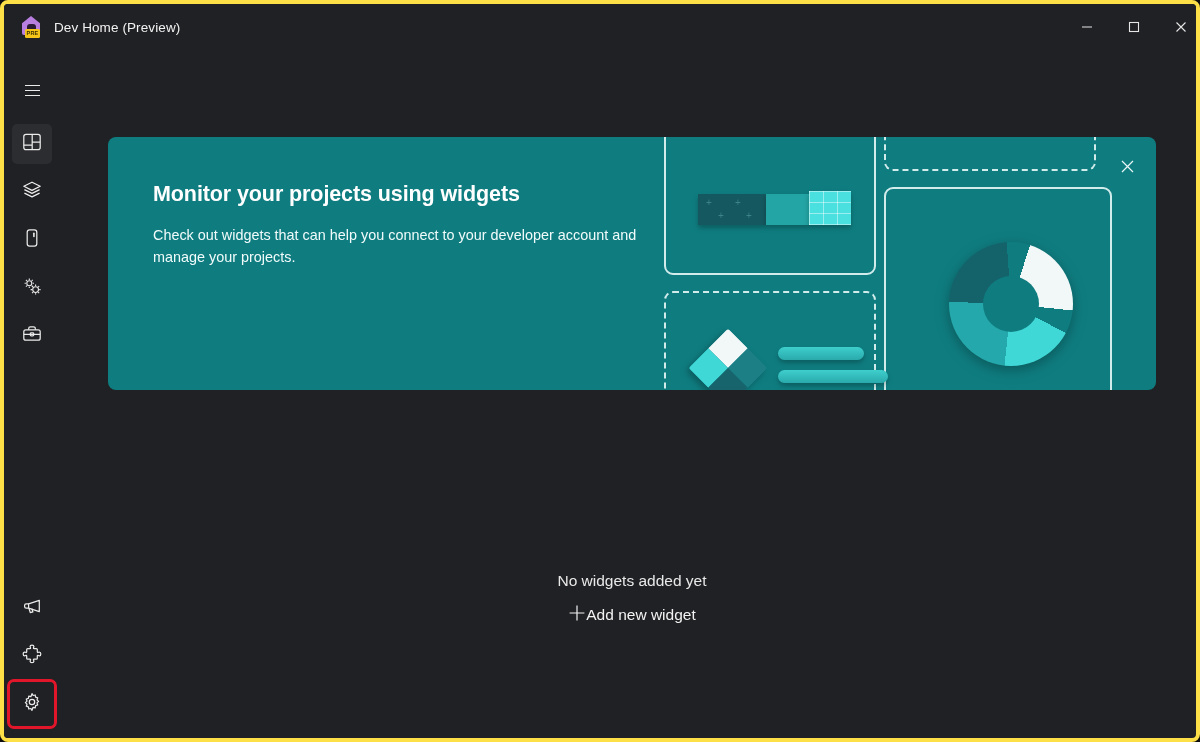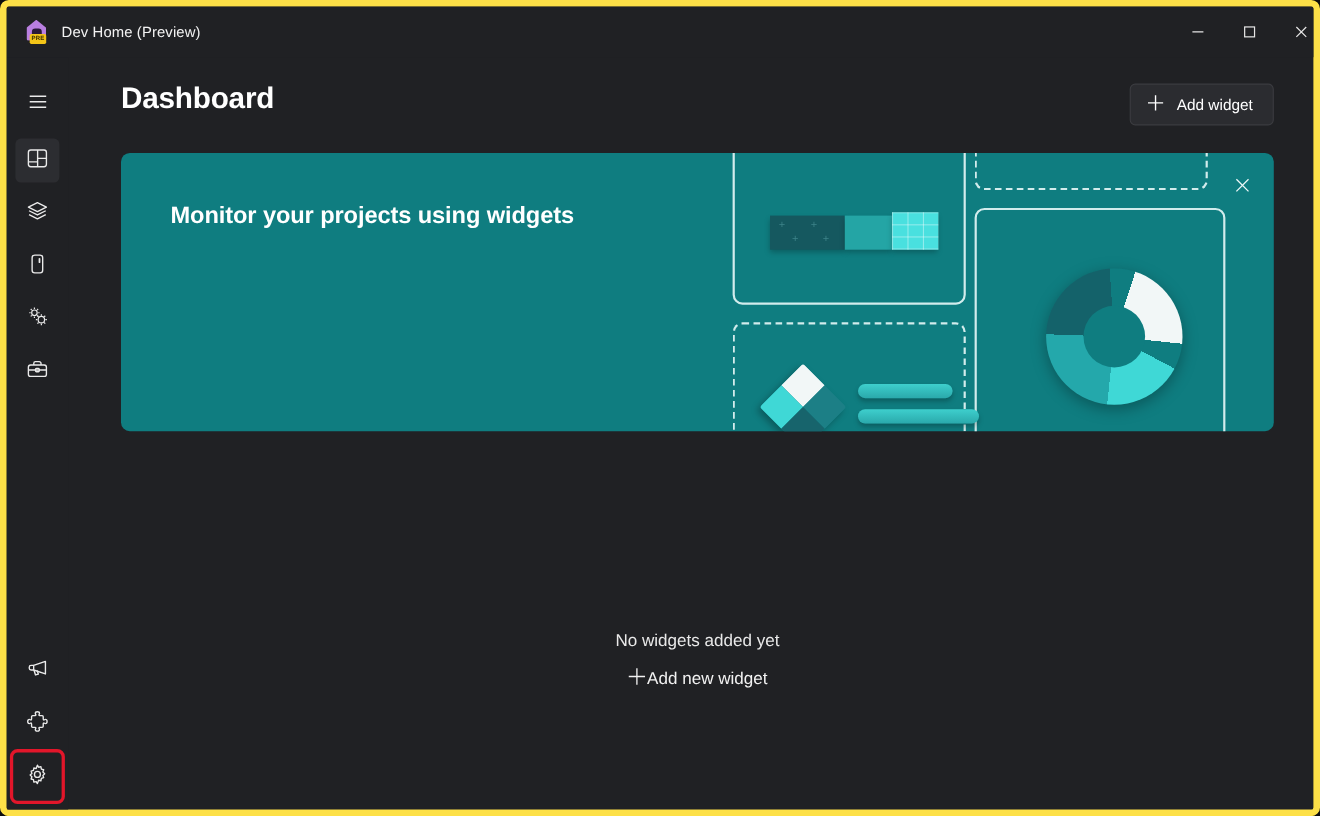--- a/index.html
+++ b/index.html
@@ -6,21 +6,21 @@
   html, body {
     width: 1200px; height: 742px;
     background: #0d0d0f;
     font-family: "Liberation Sans", sans-serif;
     overflow: hidden;
   }
   #app {
     position: relative;
     width: 1200px; height: 742px;
     background: #202124;
-    border: 6px solid #fde047;
+    border: 4px solid #fde047;
     border-radius: 8px;
     overflow: hidden;
   }
 
   
   #titlebar {
     position: absolute; top: 0; left: 0;
     width: 1200px; height: 46px;
     display: flex; align-items: center;
     background: #202124;
@@ -398,32 +398,20 @@
             <circle cx="10" cy="10" r="2.7"></circle>
             <path d="M10 1.6l1.1 1.9 2.1-.5.4 2.2 2.1.6-.7 2.1 1.6 1.5-1.6 1.5.7 2.1-2.1.6-.4 2.2-2.1-.5L10 18.4l-1.1-1.9-2.1.5-.4-2.2-2.1-.6.7-2.1L3.4 10.6 5 9.1l-.7-2.1 2.1-.6.4-2.2 2.1.5z"></path>
           </svg>
         </span>
       </div>
     </div>
   </div>
 
   <div id="main">
 
-    <div id="page-header">
-      <div id="page-title">Dashboard</div>
-
-      <div id="add-widget-button">
-        <span>
-          <svg width="17" height="17" viewBox="0 0 17 17">
-              <path d="M8.5 1.6v13.8M1.6 8.5h13.8" stroke="currentColor" stroke-width="1.25" fill="none"></path>
-            </svg>
-        </span>
-        <span>Add widget</span>
-      </div>
-    </div>
 
     <div id="banner">
 
       <div id="illus">
         <div class="ic solid" id="ic-a"></div>
         <div class="ic dashed" id="ic-b"></div>
         <div class="ic dashed" id="ic-c"></div>
         <div class="ic solid" id="ic-d"></div>
 
         <div class="blk" id="blk1">
@@ -442,20 +430,21 @@
           <div class="q q4"></div>
         </div>
         <div class="bar" id="bar1"></div>
         <div class="bar" id="bar2"></div>
 
         <div id="donut"></div>
       </div>
 
       <div id="banner-text">
         <div id="banner-title">Monitor your projects using widgets</div>
+        <div id="banner-desc">Check out widgets that can help you connect to your developer account and manage your projects.</div>
       </div>
 
       <div id="banner-close">
         <svg width="15" height="15" viewBox="0 0 15 15">
             <path d="M2 2l11 11M13 2L2 13" stroke="currentColor" stroke-width="1.2" fill="none"></path>
           </svg>
       </div>
     </div>
 
     <div id="empty-state">

